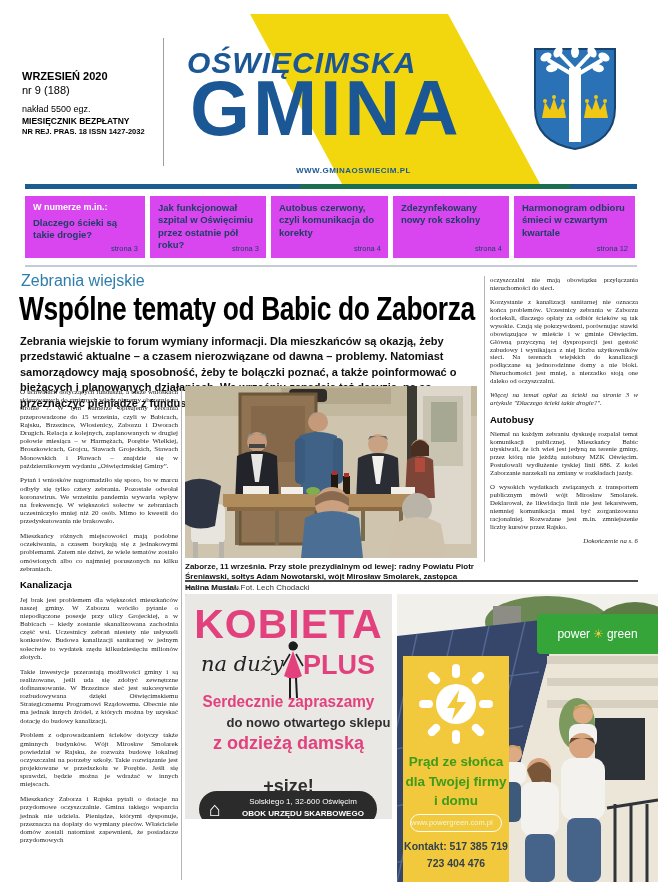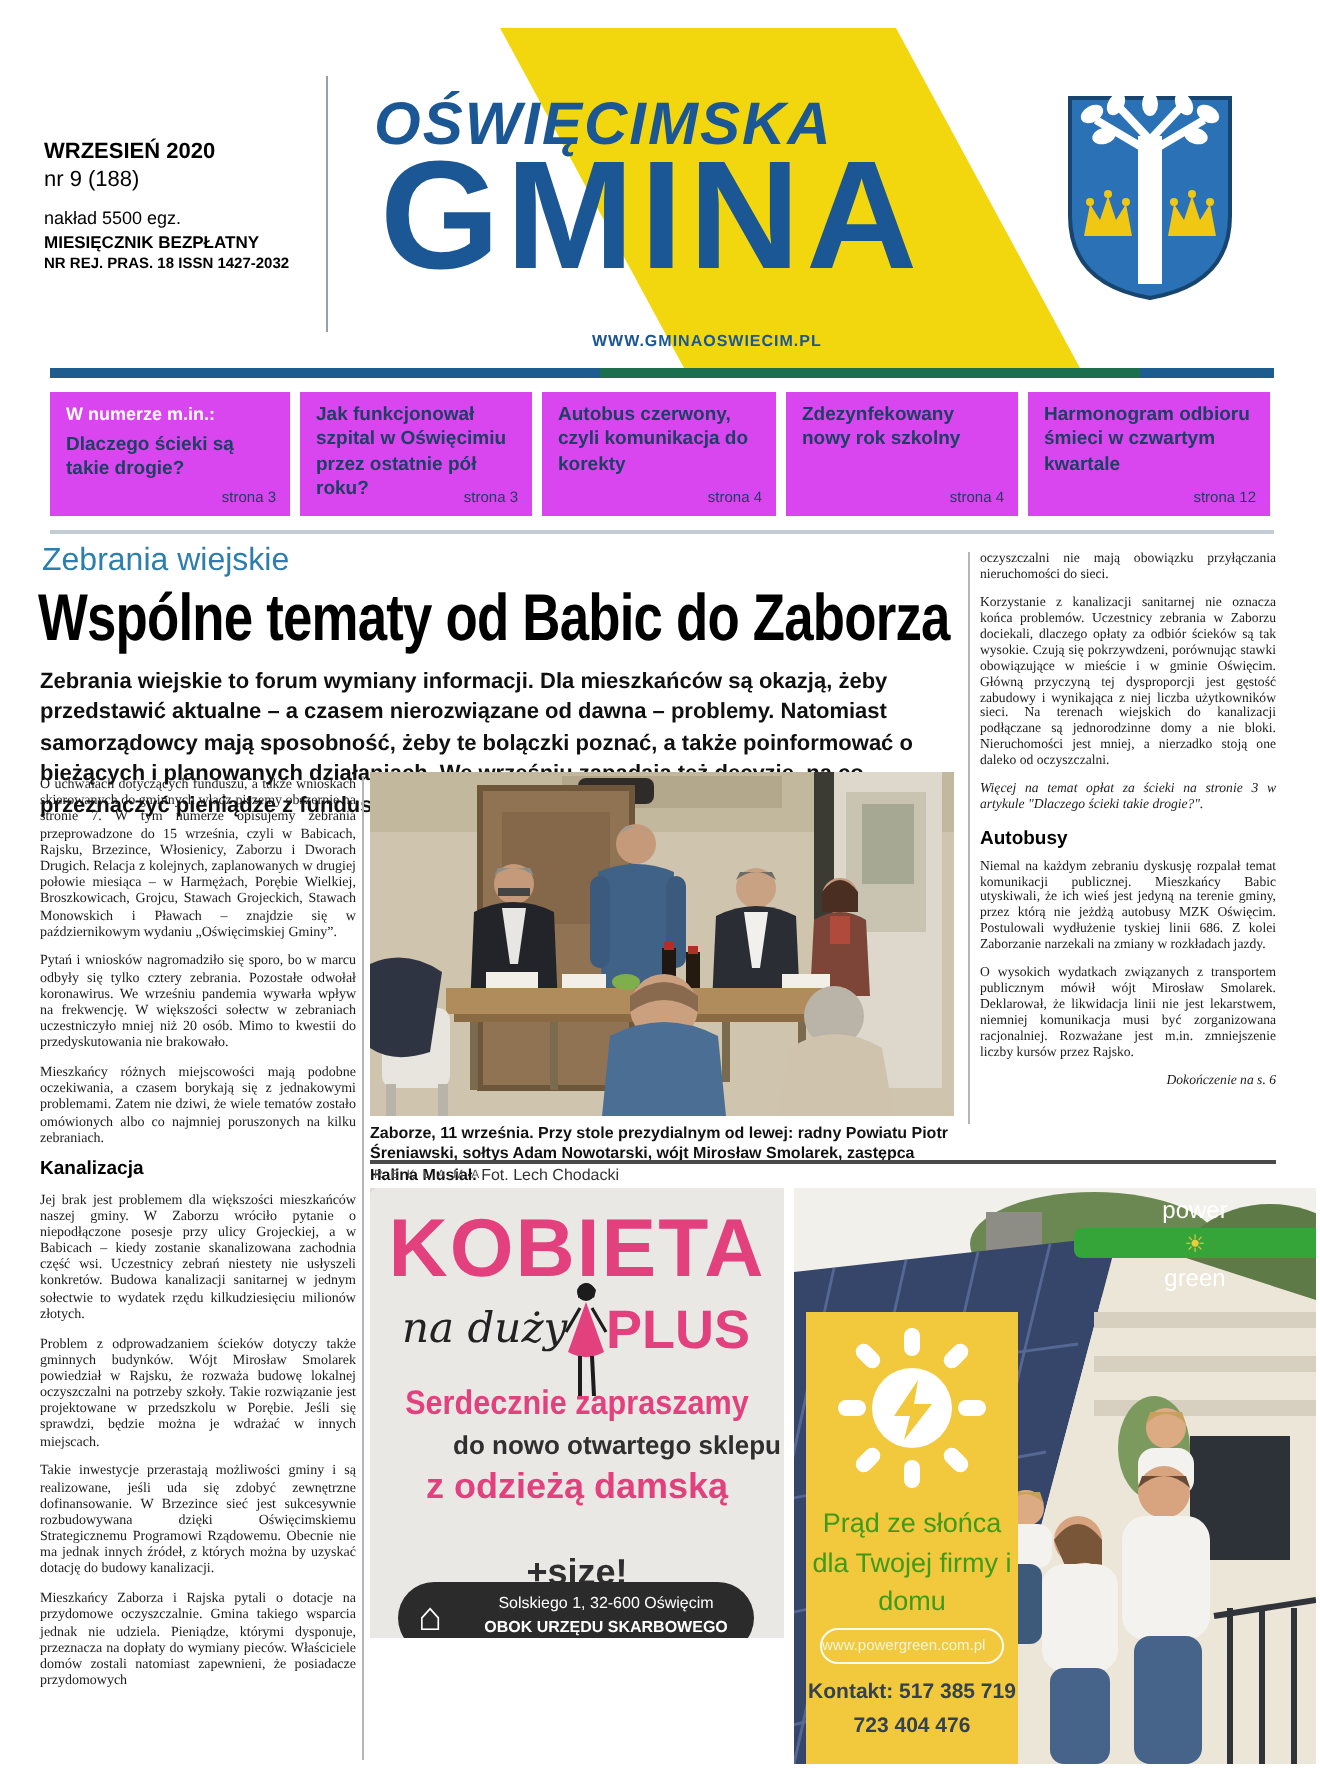--- a/index.html
+++ b/index.html
@@ -71,24 +71,24 @@
   .kb-addr .home{position:absolute;left:10px;top:6px;font-size:20px;line-height:24px;color:#fff;}
   .kb-addr .l1{position:absolute;left:34px;top:6px;width:140px;font-size:8px;}
   .kb-addr .l2{position:absolute;left:34px;top:18px;width:140px;font-size:8px;font-weight:bold;}
   .kb-phone{position:absolute;left:14px;top:243px;width:178px;height:28px;background:#e85a8b;border-radius:14px;color:#fff;}
   .kb-phone .ph{position:absolute;left:-2px;top:-4px;width:36px;height:36px;background:#e85a8b;border-radius:50%;
       font-size:20px;line-height:36px;text-align:center;color:#fff;}
   .kb-phone .num{position:absolute;left:38px;top:4px;width:134px;font-family:"DejaVu Serif",serif;font-style:italic;font-size:16px;}
 
   
   .ad-pg{left:397px;top:594px;width:261px;height:288px;background:#f2f0ea;overflow:hidden;}
-  .pg-banner{position:absolute;left:140px;top:20px;width:121px;height:15px;background:#35a53a;border-radius:4px 0 0 4px;
-      color:#fff;font-size:12px;font-weight:normal;display:flex;align-items:center;justify-content:center;gap:3px;flex-direction:column;}
+  .pg-banner{position:absolute;left:140px;top:20px;width:121px;height:40px;background:#35a53a;border-radius:4px 0 0 4px;
+      color:#fff;font-size:12px;font-weight:normal;display:flex;align-items:center;justify-content:center;gap:3px;}
   .pg-panel{position:absolute;left:6px;top:62px;width:106px;height:226px;background:#f2c83c;}
-  .pg-slogan{position:absolute;left:2px;top:96px;width:102px;font-size:13.5px;font-weight:normal;color:#3e9b1c;line-height:1.45;text-align:center;}
+  .pg-slogan{position:absolute;left:2px;top:96px;width:102px;font-size:13.5px;font-weight:bold;color:#3e9b1c;line-height:1.45;text-align:center;}
   .pg-pill{position:absolute;left:7px;top:158px;width:90px;height:16px;border:1px solid #fdfdf2;border-radius:9px;
       font-size:7.5px;color:#f0f6da;line-height:16px;}
   .pg-contact{position:absolute;left:0px;top:182px;width:106px;font-size:10.5px;font-weight:bold;color:#33424e;text-align:center;line-height:1.6;}
 
   .icon-sun-big{position:absolute;left:16px;top:8px;}
 </style>
 </head>
 <body>
 
 <div id="page">
@@ -168,22 +168,22 @@
   <div class="abs kicker">Zebrania wiejskie</div>
   <div class="abs headline">Wspólne tematy od Babic do Zaborza</div>
   <div class="abs lead">Zebrania wiejskie to forum wymiany informacji. Dla mieszkańców są okazją, żeby przedstawić aktualne – a czasem nierozwiązane od dawna – problemy. Natomiast samorządowcy mają sposobność, żeby te bolączki poznać, a także poinformować o bieżących i planowanych działaniach. We wrześniu zapadają też decyzje, na co przeznaczyć pieniądze z funduszu sołeckiego.</div>
 
   <div class="abs serifcol col-left">
     <p>O uchwałach dotyczących funduszu, a także wnioskach skierowanych do gminnych władz piszemy obszernie na stronie 7. W tym numerze opisujemy zebrania przeprowadzone do 15 września, czyli w Babicach, Rajsku, Brzezince, Włosienicy, Zaborzu i Dworach Drugich. Relacja z kolejnych, zaplanowanych w drugiej połowie miesiąca – w Harmężach, Porębie Wielkiej, Broszkowicach, Grojcu, Stawach Grojeckich, Stawach Monowskich i Pławach – znajdzie się w październikowym wydaniu „Oświęcimskiej Gminy”.</p>
     <p>Pytań i wniosków nagromadziło się sporo, bo w marcu odbyły się tylko cztery zebrania. Pozostałe odwołał koronawirus. We wrześniu pandemia wywarła wpływ na frekwencję. W większości sołectw w zebraniach uczestniczyło mniej niż 20 osób. Mimo to kwestii do przedyskutowania nie brakowało.</p>
     <p>Mieszkańcy różnych miejscowości mają podobne oczekiwania, a czasem borykają się z jednakowymi problemami. Zatem nie dziwi, że wiele tematów zostało omówionych albo co najmniej poruszonych na kilku zebraniach.</p>
     <div class="col-subhead">Kanalizacja</div>
     <p>Jej brak jest problemem dla większości mieszkańców naszej gminy. W Zaborzu wróciło pytanie o niepodłączone posesje przy ulicy Grojeckiej, a w Babicach – kiedy zostanie skanalizowana zachodnia część wsi. Uczestnicy zebrań niestety nie usłyszeli konkretów. Budowa kanalizacji sanitarnej w jednym sołectwie to wydatek rzędu kilkudziesięciu milionów złotych.</p>
+    <p>Takie inwestycje przerastają możliwości gminy i są realizowane, jeśli uda się zdobyć zewnętrzne dofinansowanie. W Brzezince sieć jest sukcesywnie rozbudowywana dzięki Oświęcimskiemu Strategicznemu Programowi Rządowemu. Obecnie nie ma jednak innych źródeł, z których można by uzyskać dotację do budowy kanalizacji.</p>
     <p>Problem z odprowadzaniem ścieków dotyczy także gminnych budynków. Wójt Mirosław Smolarek powiedział w Rajsku, że rozważa budowę lokalnej oczyszczalni na potrzeby szkoły. Takie rozwiązanie jest projektowane w przedszkolu w Porębie. Jeśli się sprawdzi, będzie można je wdrażać w innych miejscach.</p>
-    <p>Takie inwestycje przerastają możliwości gminy i są realizowane, jeśli uda się zdobyć zewnętrzne dofinansowanie. W Brzezince sieć jest sukcesywnie rozbudowywana dzięki Oświęcimskiemu Strategicznemu Programowi Rządowemu. Obecnie nie ma jednak innych źródeł, z których można by uzyskać dotację do budowy kanalizacji.</p>
     <p>Mieszkańcy Zaborza i Rajska pytali o dotacje na przydomowe oczyszczalnie. Gmina takiego wsparcia jednak nie udziela. Pieniądze, którymi dysponuje, przeznacza na dopłaty do wymiany pieców. Właściciele domów zostali natomiast zapewnieni, że posiadacze przydomowych</p>
   </div>
   <div class="abs vline-left"></div>
 
   <div class="abs photo">
     <svg width="292" height="172" viewBox="0 0 292 172">
       <rect width="292" height="172" fill="#cfc5ae"></rect>
       <rect y="0" width="292" height="30" fill="#c2b89e"></rect>
       <rect x="96" y="2" width="110" height="16" fill="#b3a88c"></rect>
       <rect x="104" y="3" width="38" height="13" rx="4" fill="#2f2b28"></rect>

